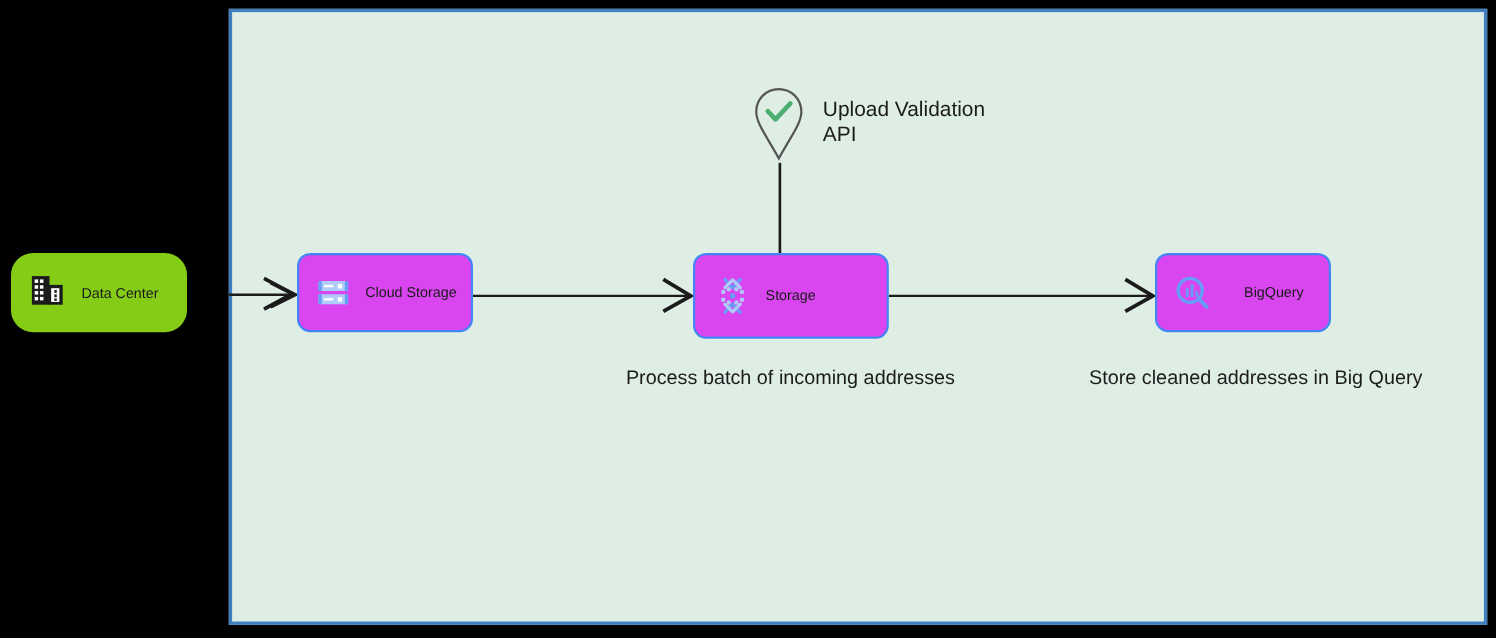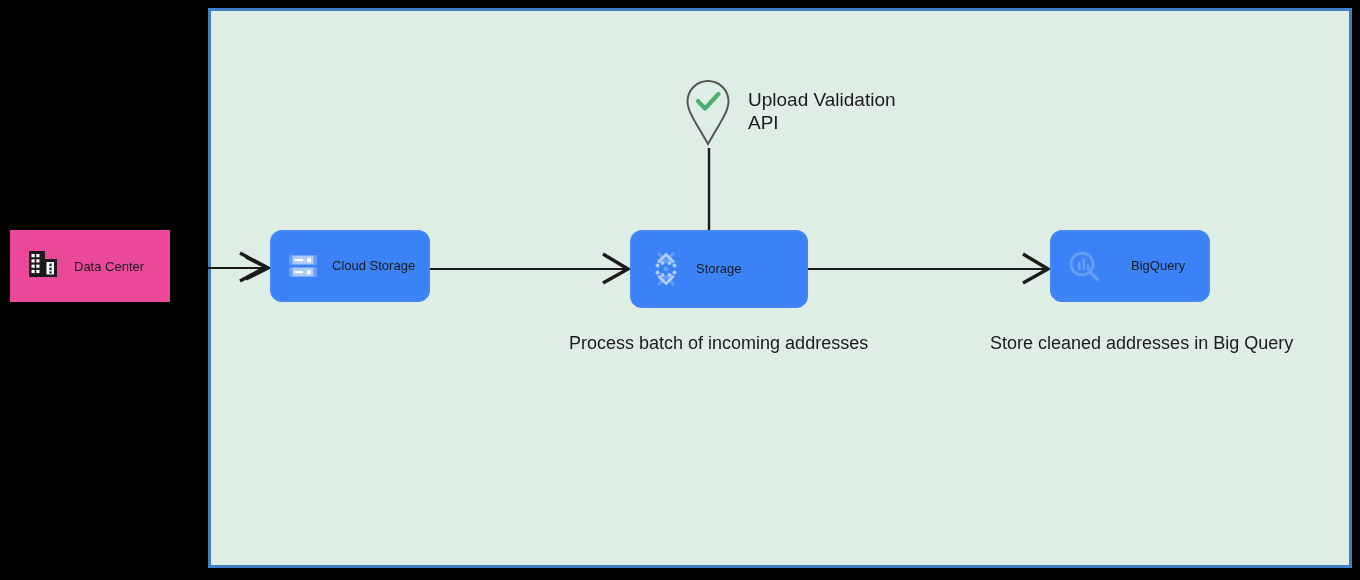--- a/index.html
+++ b/index.html
@@ -31,21 +31,21 @@
     background: #dfeee5;
     border: 3px solid #3f7fc1;
     box-sizing: border-box;
   }
   
   .node {
     position: absolute;
     box-sizing: border-box;
     display: flex;
     align-items: center;
-    background: #3b82f6;
+    background: #d946ef;
     border: 2px solid #4285f4;
     border-radius: 12px;
   }
   .node .node-icon {
     flex: 0 0 auto;
     display: flex;
     align-items: center;
     justify-content: center;
   }
   .node .node-label {
@@ -86,23 +86,23 @@
   #node-data-center {
     position: absolute;
     left: 10px;
     top: 230px;
     width: 160px;
     height: 72px;
     box-sizing: border-box;
     display: flex;
     align-items: center;
     padding-left: 18px;
-    background: #ec4899;
+    background: #84cc16;
     border: none;
-    border-radius: 0;
+    border-radius: 20px;
   }
   #node-data-center .node-label {
     font-size: 13px;
     color: #1b1b1b;
     margin-left: 16px;
     white-space: nowrap;
   }
   
   #api-marker {
     position: absolute;

